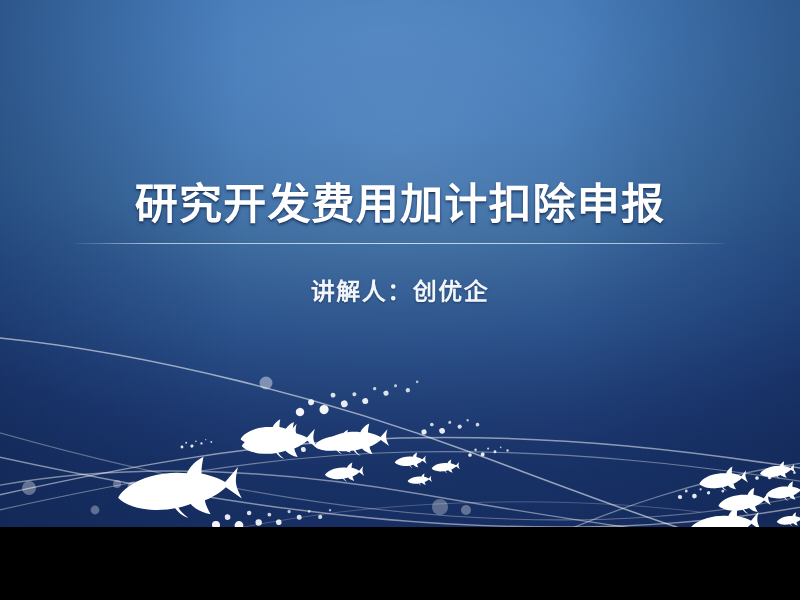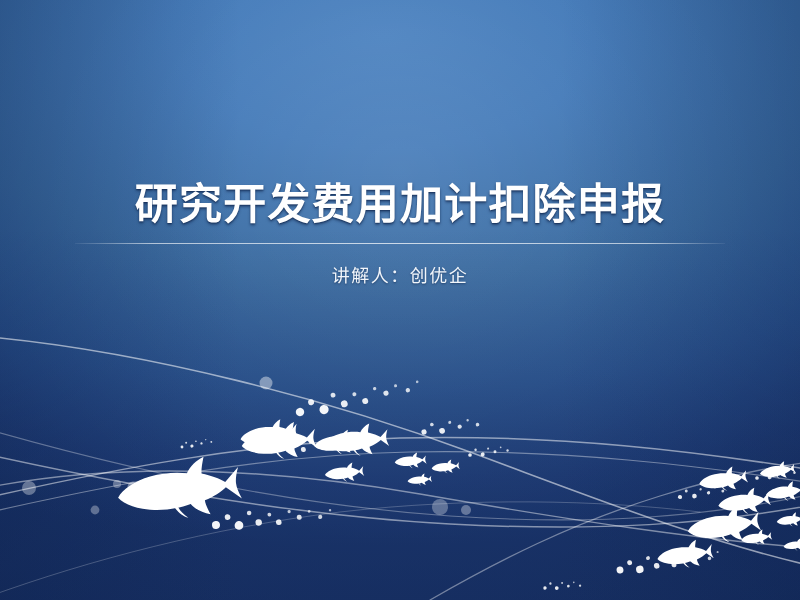--- a/index.html
+++ b/index.html
@@ -4,21 +4,21 @@
 <title>研究开发费用加计扣除申报及注意事项（一）</title>
 <style>
   html, body {
     margin: 0;
     padding: 0;
     background: #000;
   }
   #slide {
     position: relative;
     width: 800px;
-    height: 600px;
+    height: 527px;
     overflow: hidden;
     font-family: "Liberation Sans", "DejaVu Sans", sans-serif;
     background: #2e5d9f;
   }
 
   
   .bg-base {
     position: absolute;
     inset: 0;
     background:
@@ -101,24 +101,24 @@
     height: 1px;
     margin: 12px auto 0 auto;
     background: linear-gradient(to right,
       rgba(255,255,255,0.06) 0%,
       rgba(255,255,255,0.62) 12%,
       rgba(255,255,255,0.72) 50%,
       rgba(255,255,255,0.62) 88%,
       rgba(255,255,255,0.06) 100%);
   }
   .subtitle {
-    margin-top: 17px;
+    margin-top: 28px;
     color: #f2f6fb;
-    font-size: 18px;
-    font-weight: normal;
+    font-size: 24px;
+    font-weight: bold;
     letter-spacing: 1.5px;
     text-shadow: 0 1px 2px rgba(10,28,64,0.5);
     white-space: nowrap;
   }
 </style>
 </head>
 <body>
 
 <div id="slide">
 

